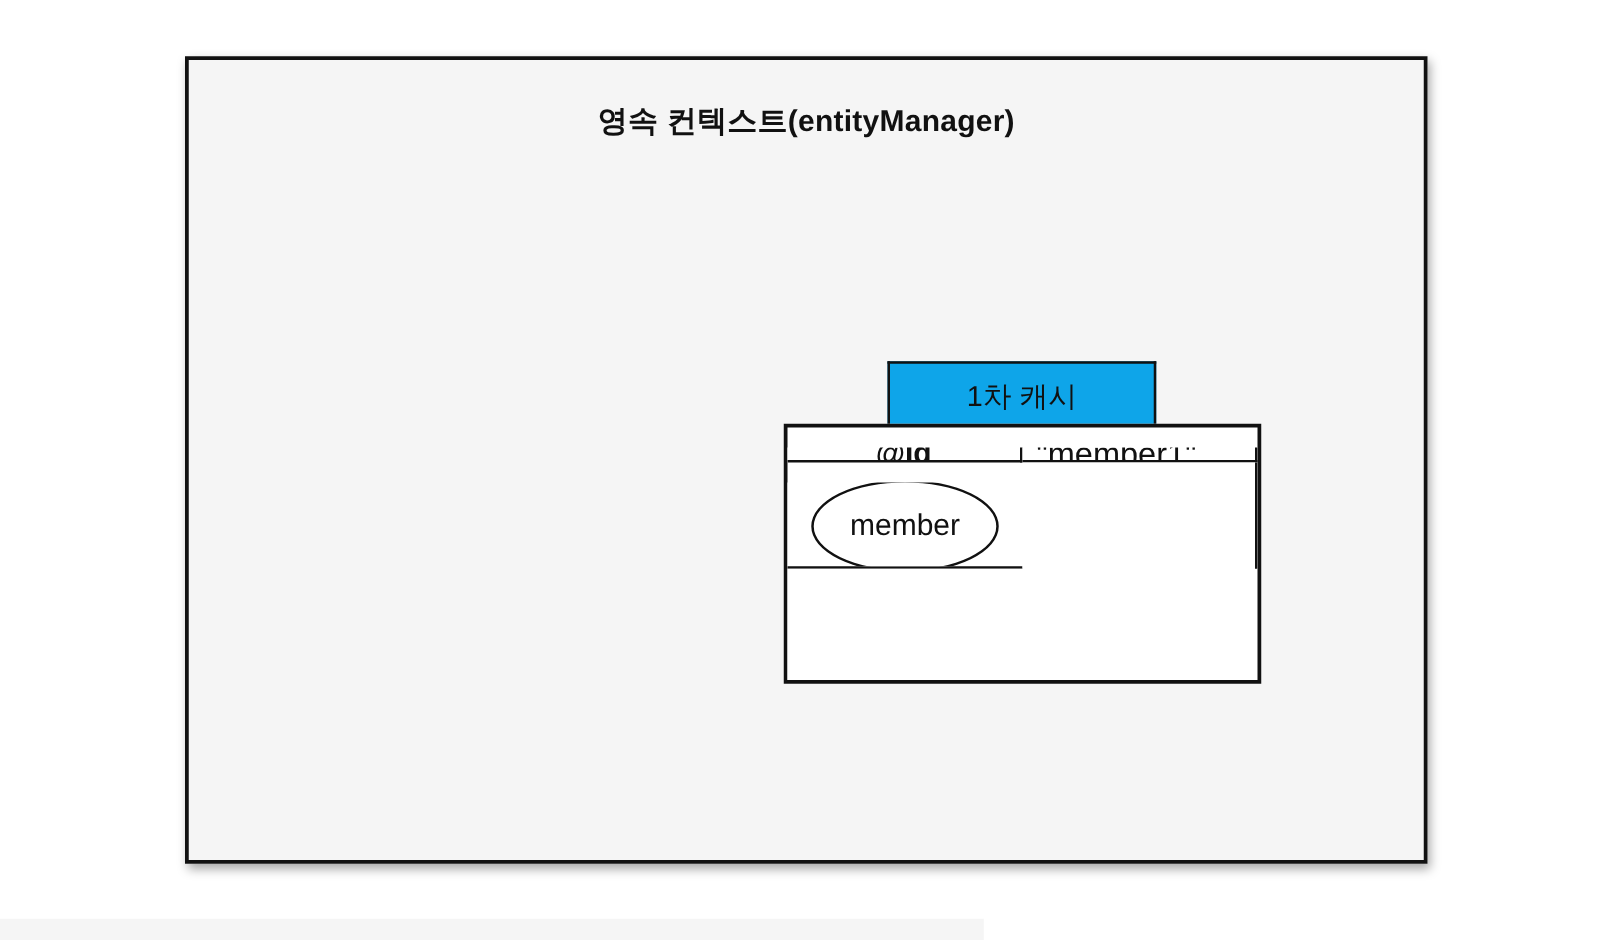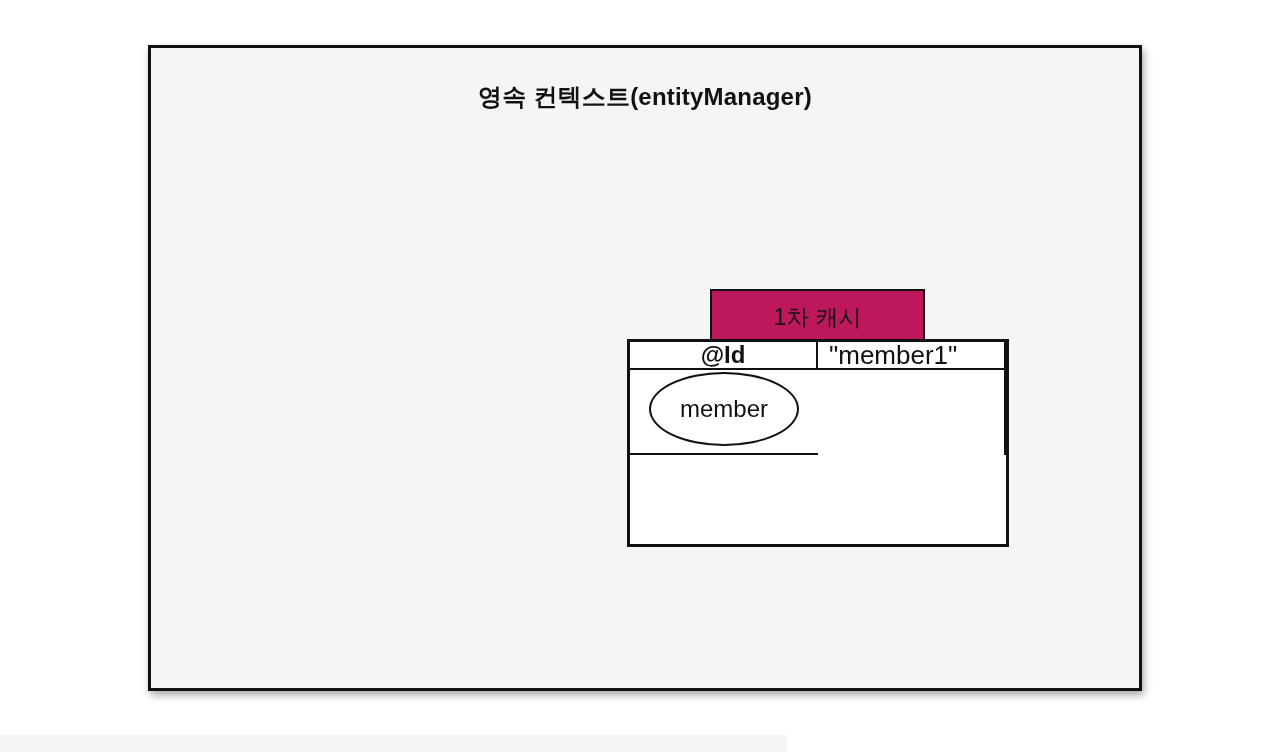--- a/index.html
+++ b/index.html
@@ -39,21 +39,21 @@
   }
 
   
   .cache-label-box {
     position: absolute;
     left: 559px;  
     top: 241px;   
     width: 215px;
     height: 54px;
     box-sizing: border-box;
-    background: #be185d;
+    background: #0ea5e9;
     border: 2px solid #111111;
     border-bottom: none;
     display: flex;
     align-items: center;
     justify-content: center;
     font-size: 23px;
     color: #111111;
     z-index: 1;
   }
 
@@ -73,40 +73,40 @@
     z-index: 2;
   }
 
   .cache-table .cell {
     box-sizing: border-box;
     background: #ffffff;
     color: #111111;
     overflow: hidden;
   }
   .cache-table .col-divider { border-right: 2px solid #111111; }
-  .cache-table .row-divider { border-bottom: 2px solid #111111; }
+  .cache-table .row-divider { border-bottom: 2px solid #111111; margin-top: 16px; }
 
   .cache-table .header {
     display: flex;
     align-items: center;
     justify-content: center;
     font-weight: bold;
     font-size: 24px;
   }
 
   .cell-id {
     display: flex;
     align-items: center;
     padding-left: 11px;
     font-size: 26px;
   }
 
   .cell-entity {
     display: flex;
-    align-items: flex-start;
+    align-items: center;
     justify-content: center;
   }
 
   .entity-ellipse {
     width: 150px;
     height: 74px;
     box-sizing: border-box;
     border: 2.5px solid #111111;
     border-radius: 50%;
     background: #ffffff;

